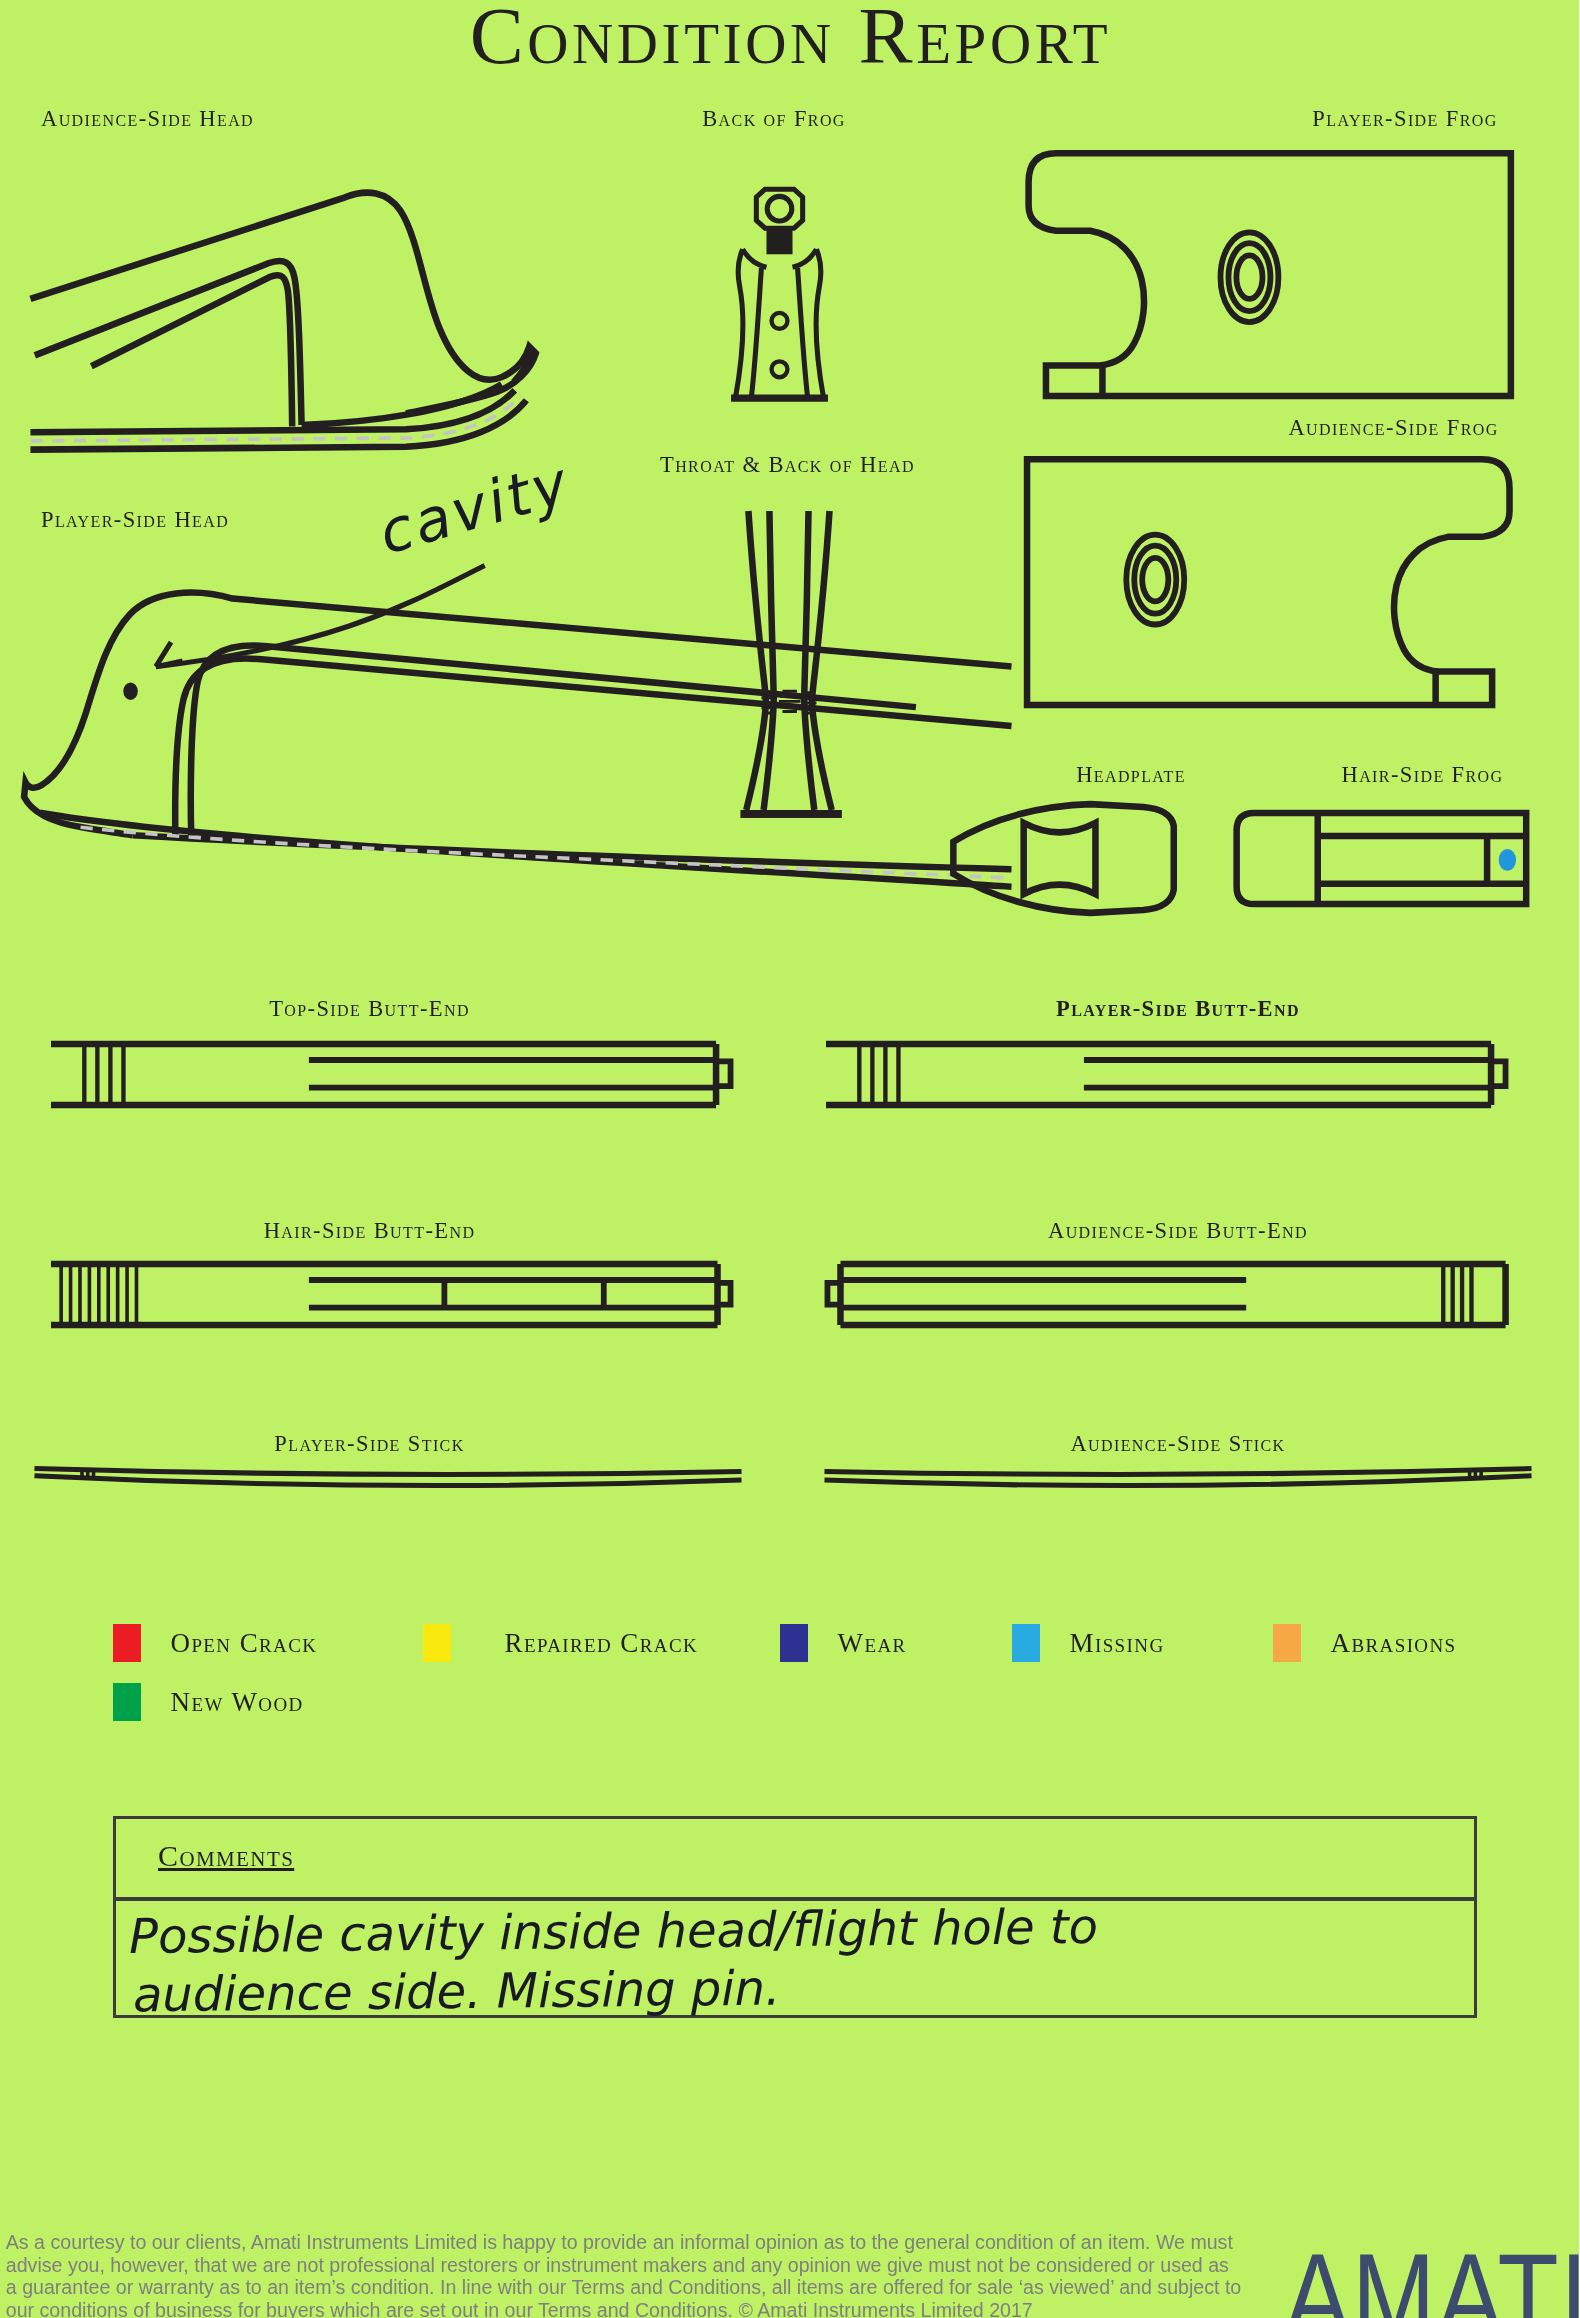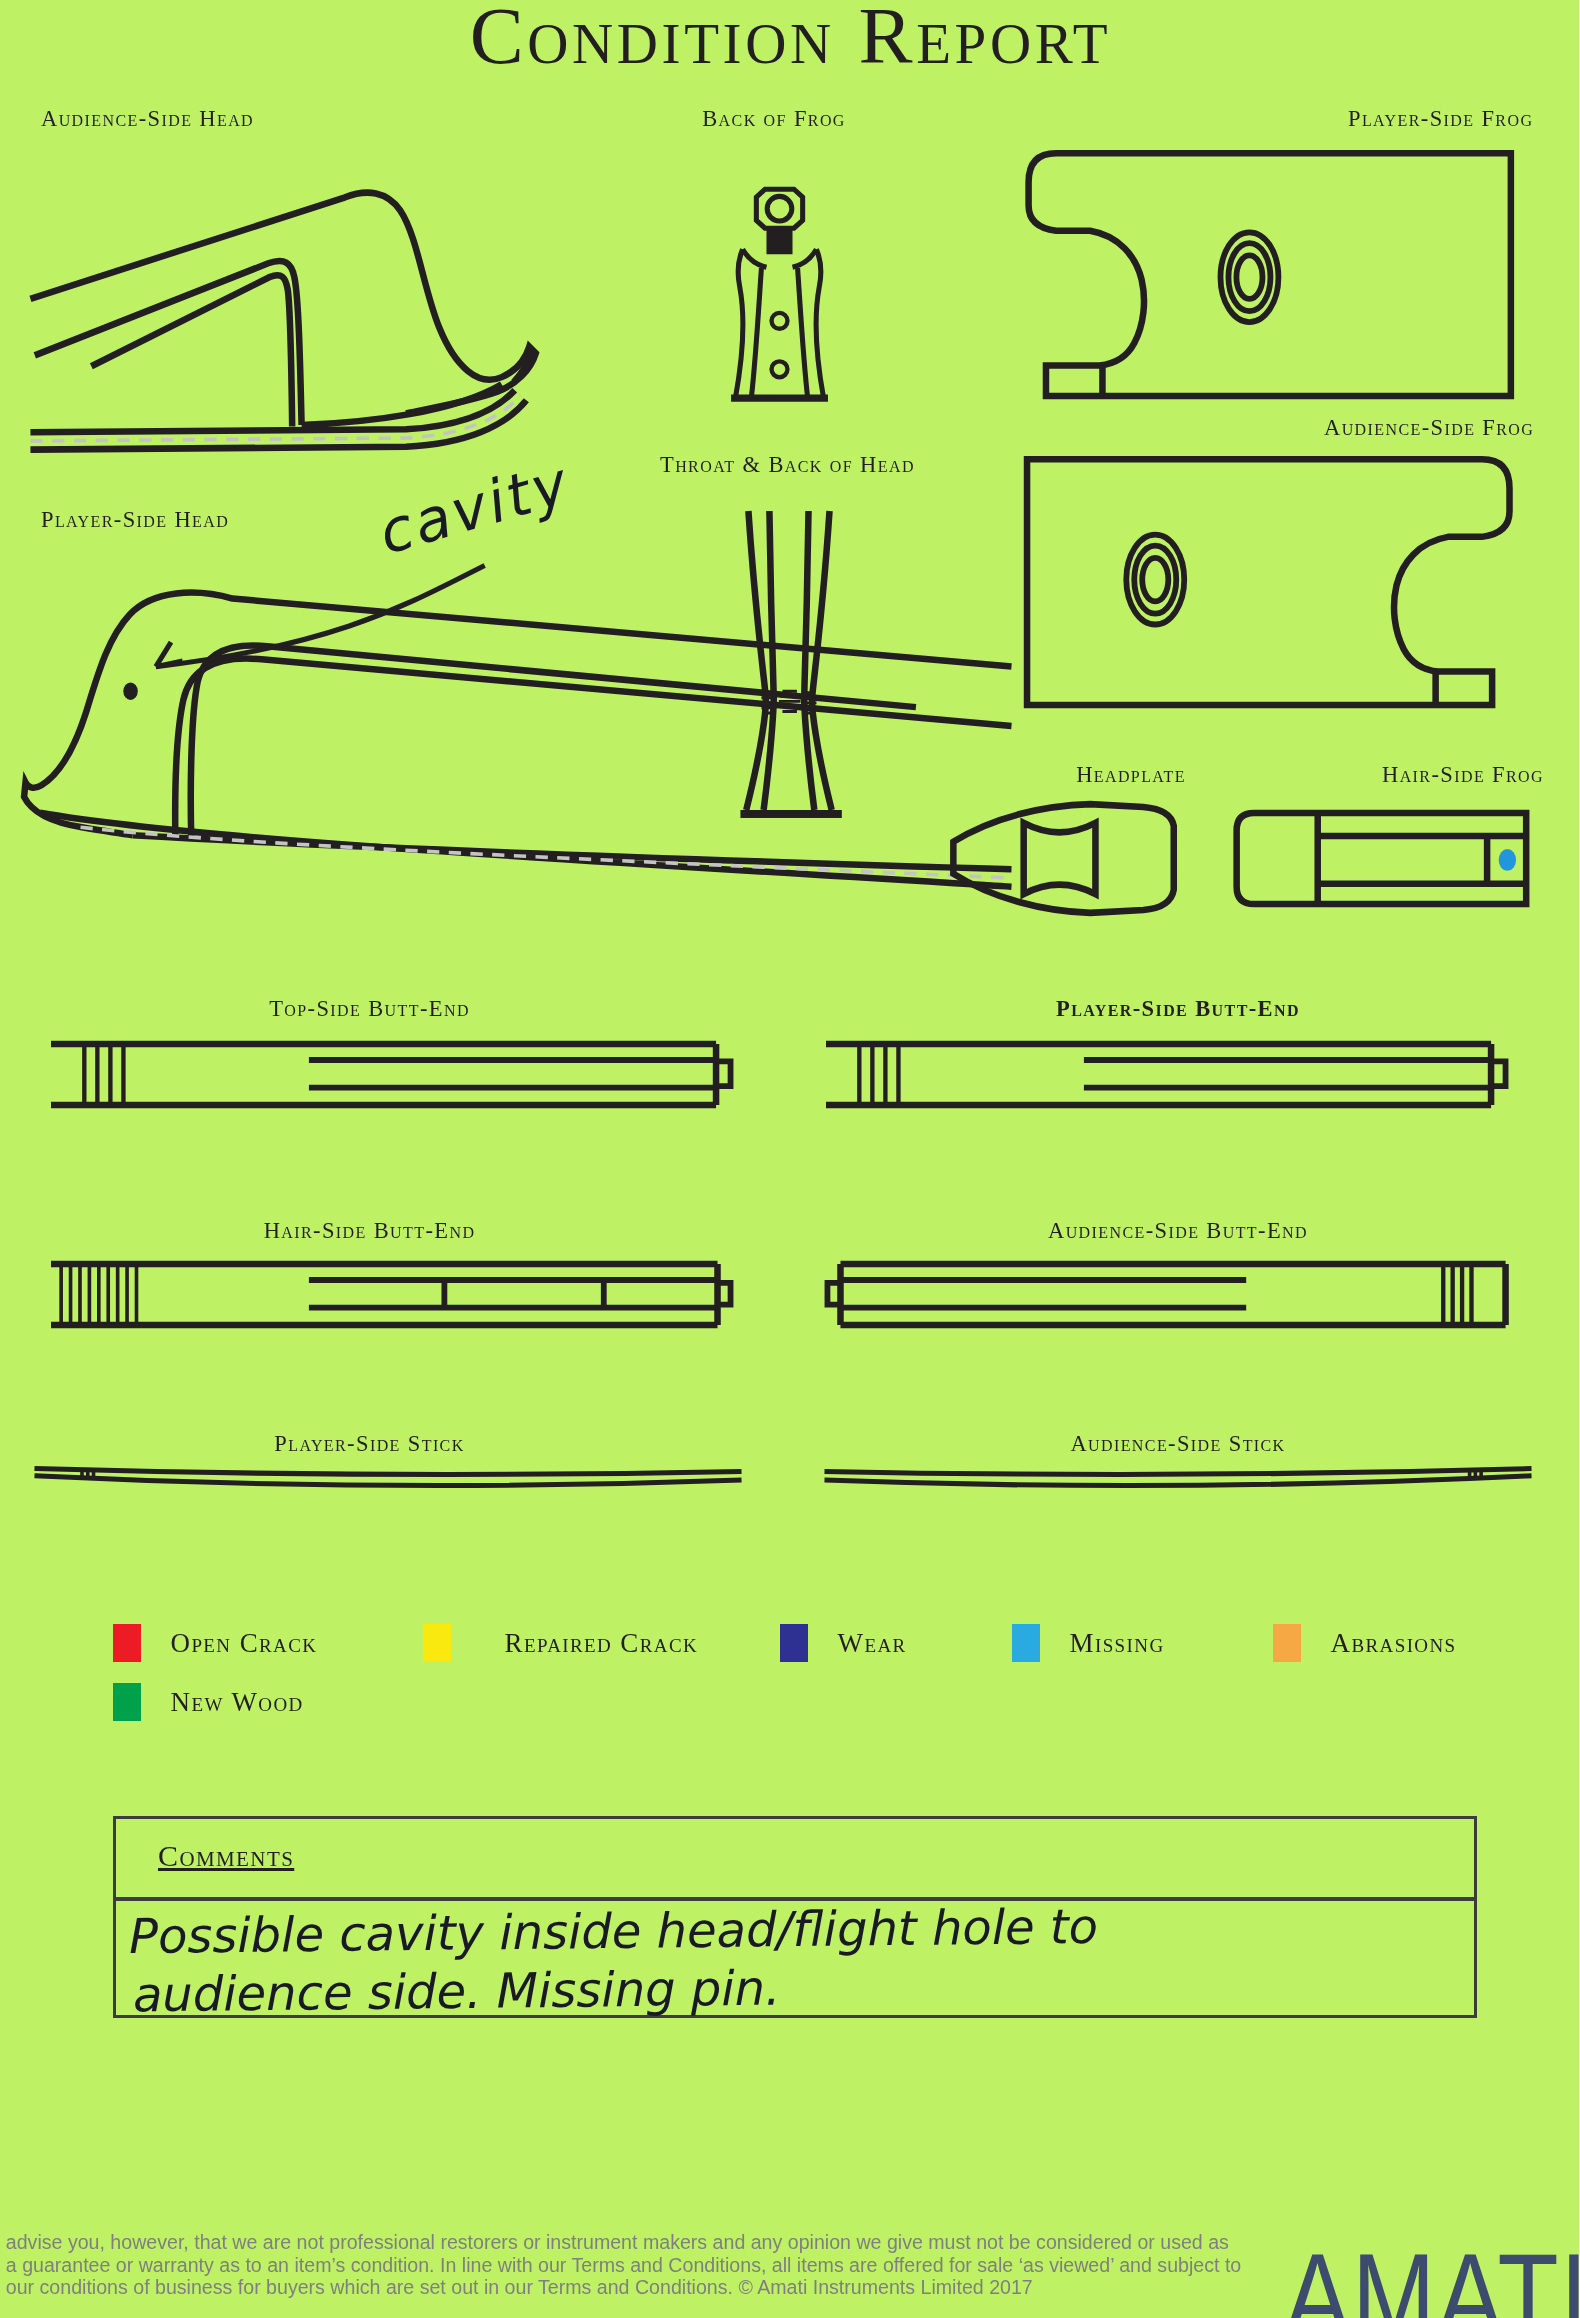--- a/index.html
+++ b/index.html
@@ -3,21 +3,21 @@
 <meta charset="utf-8">
 <style>
   html,body{margin:0;padding:0;background:#ffffff;}
   .page{position:relative;width:1579px;height:2319px;background:#bef264;overflow:hidden;
         font-family:"Liberation Serif",serif;color:#231f20;}
   .abs{position:absolute;}
   .title{width:1581px;text-align:center;top:-10px;left:0;font-variant:small-caps;
          font-size:81px;letter-spacing:3.6px;color:#231f20;}
   .dlabel{font-variant:small-caps;font-size:22.5px;letter-spacing:1.4px;color:#231f20;white-space:nowrap;}
   .center{text-align:center;}
-  .right{text-align:left;margin-left:48px;}
+  .right{text-align:center;}
   svg{display:block;overflow:visible;}
   .ink{stroke:#231f20;fill:none;}
   .handw{font-family:"DejaVu Sans",sans-serif;font-style:italic;color:#1a1a24;}
   .cavity-note{font-size:59px;transform:rotate(-16deg);letter-spacing:2.9px;}
   .legend-item{position:absolute;display:flex;align-items:center;}
   .swatch{display:inline-block;width:27.5px;height:38px;}
   .legend-label{font-variant:small-caps;font-size:27px;letter-spacing:1.4px;margin-left:30px;white-space:nowrap;}
   .comments-box{border:3.6px solid #3c3c3c;}
   .comments-heading{font-variant:small-caps;font-size:30px;letter-spacing:1.4px;text-decoration:underline;}
   .comments-divider{background:#3c3c3c;height:3.6px;width:100%;}
@@ -200,20 +200,21 @@
   </div>
 
   <div class="abs comments-box" style="left:113px;top:1816px;width:1358px;height:196px;">
     <div class="abs comments-heading" style="left:42px;top:20px;">Comments</div>
     <div class="abs comments-divider" style="left:0;top:78px;"></div>
     <div class="abs handw comment-line" style="left:13px;top:84px;">Possible cavity inside head/flight hole to</div>
     <div class="abs handw comment-line" style="left:17.4px;top:144px;">audience side.  Missing pin.</div>
   </div>
 
   <div class="abs" style="left:5.8px;top:2231px;">
+    <div class="footer-text">As a courtesy to our clients, Amati Instruments Limited is happy to provide an informal opinion as to the general condition of an item. We must</div>
     <div class="footer-text">advise you, however, that we are not professional restorers or instrument makers and any opinion we give must not be considered or used as</div>
     <div class="footer-text">a guarantee or warranty as to an item’s condition. In line with our Terms and Conditions, all items are offered for sale ‘as viewed’ and subject to</div>
     <div class="footer-text">our conditions of business for buyers which are set out in our Terms and Conditions. © Amati Instruments Limited 2017</div>
   </div>
 
   <div class="abs logo" style="left:1284px;top:2227px;">AMATI</div>
 
 </div>
 
 

